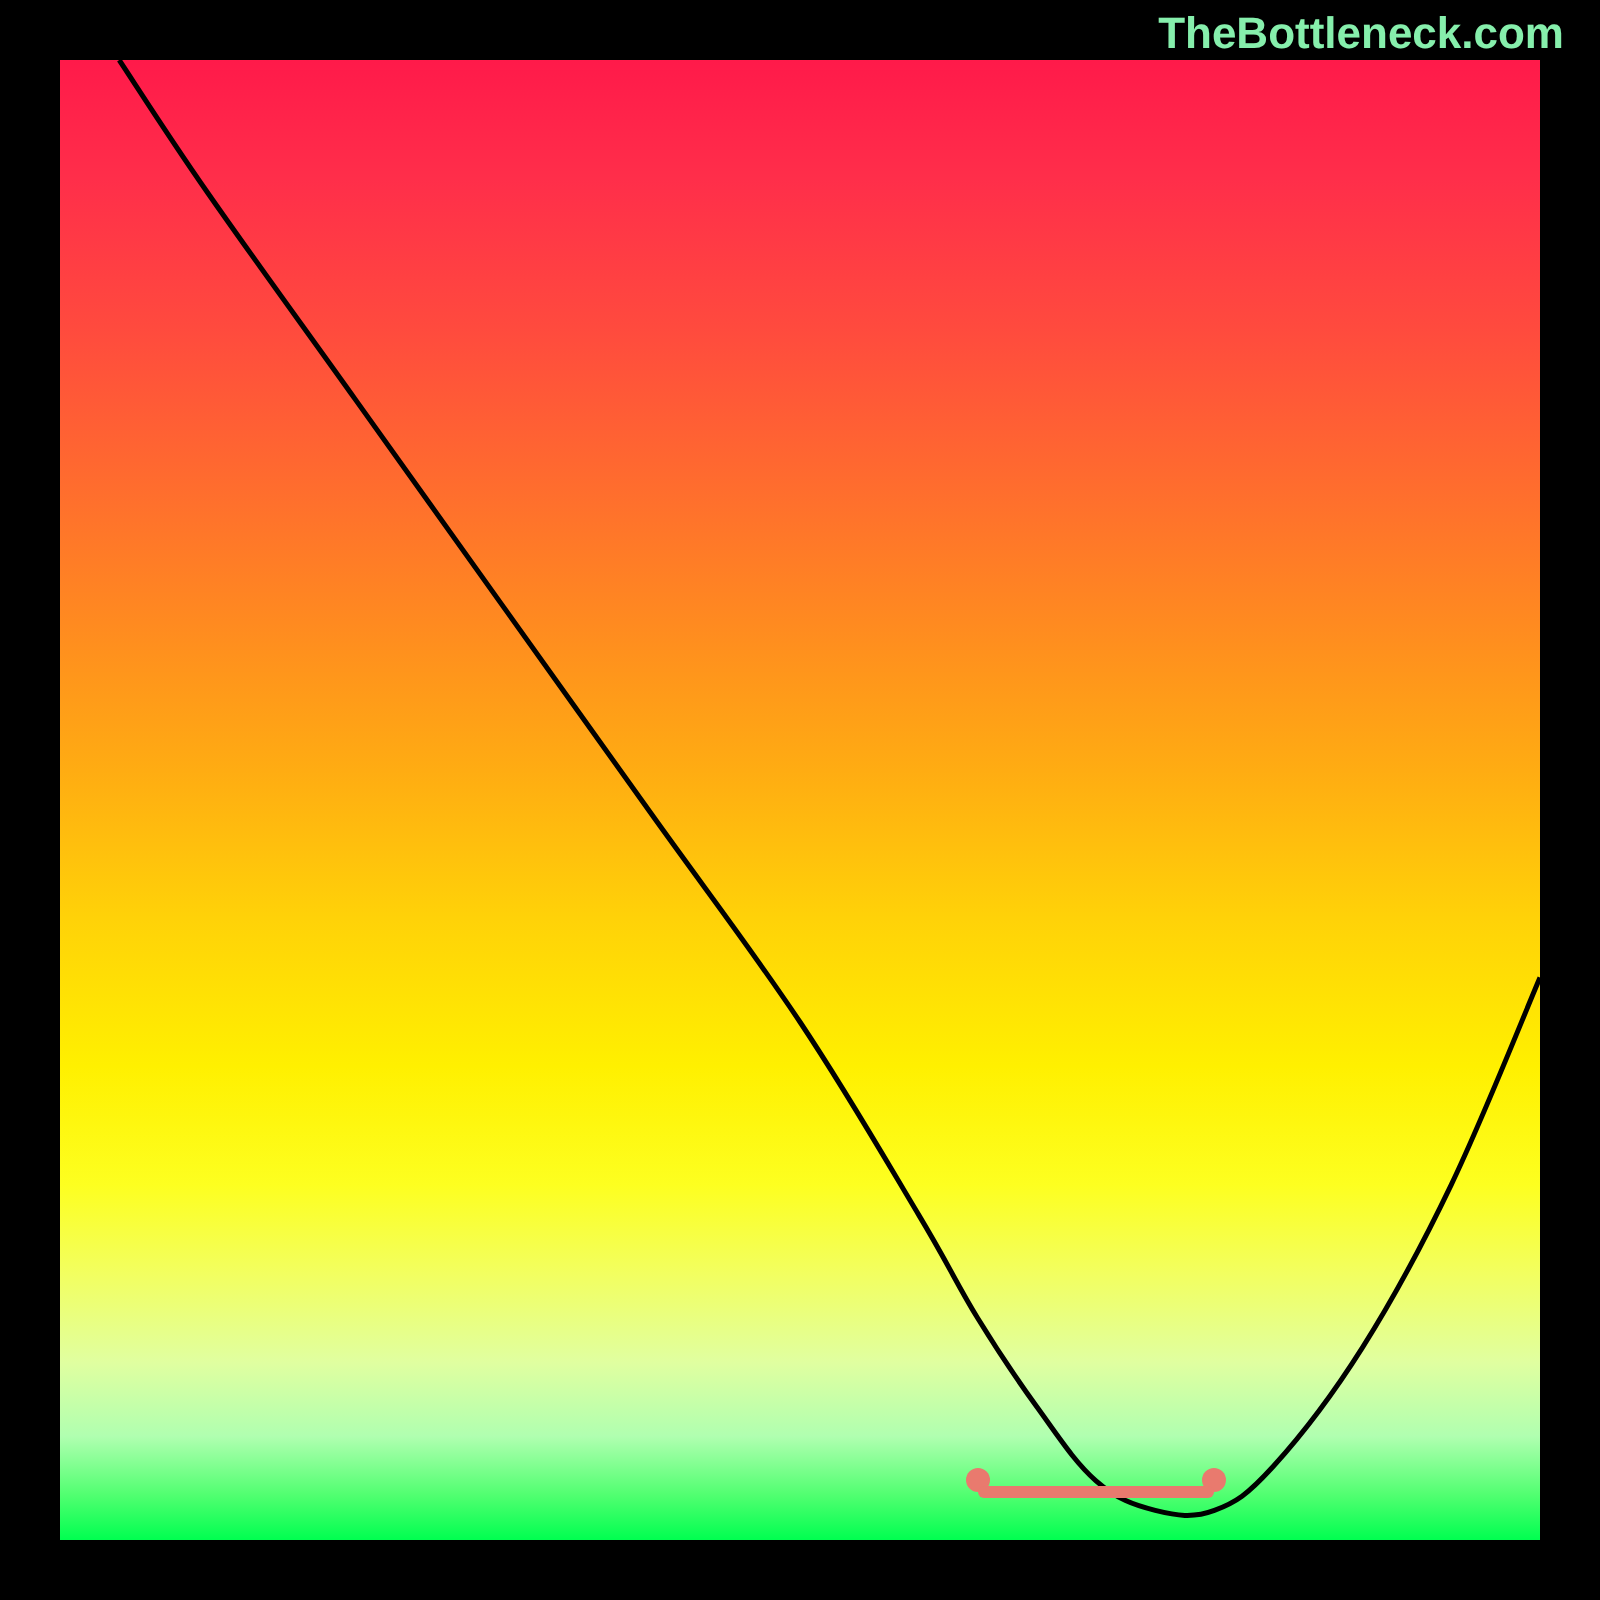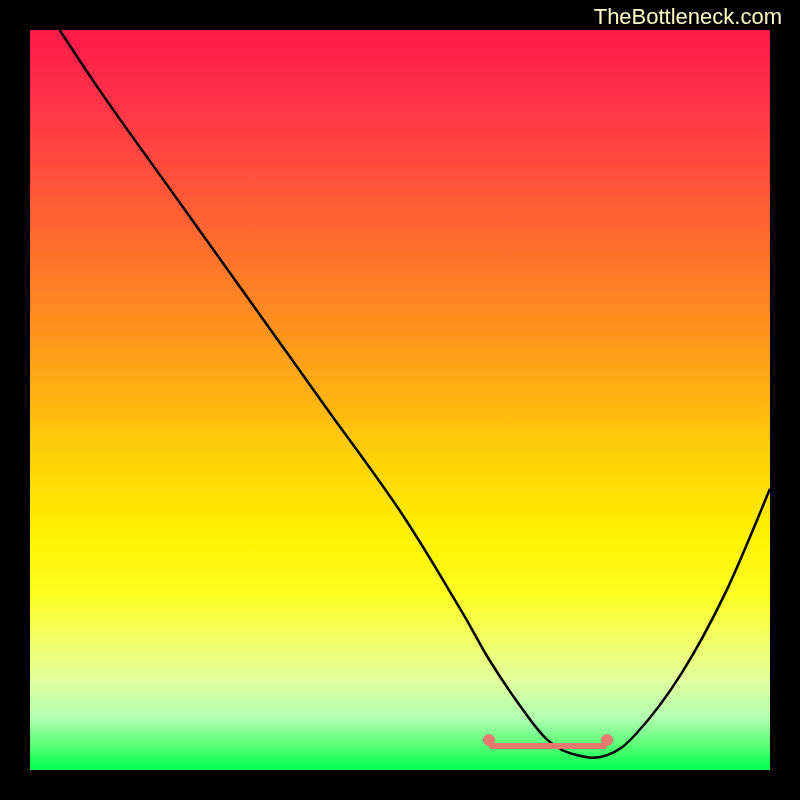--- a/index.html
+++ b/index.html
@@ -7,23 +7,23 @@
     width: 800px;
     height: 800px;
     background: #000;
     position: relative;
     font-family: Arial, sans-serif;
   }
   .attribution {
     position: absolute;
     top: 4px;
     right: 18px;
-    color: #fef9c3;
+    color: #86efac;
     font-size: 22px;
-    font-weight: normal;
+    font-weight: bold;
     z-index: 10;
   }
   .plot-area {
     position: absolute;
     top: 30px;
     left: 30px;
     width: 740px;
     height: 740px;
     overflow: hidden;
   }

